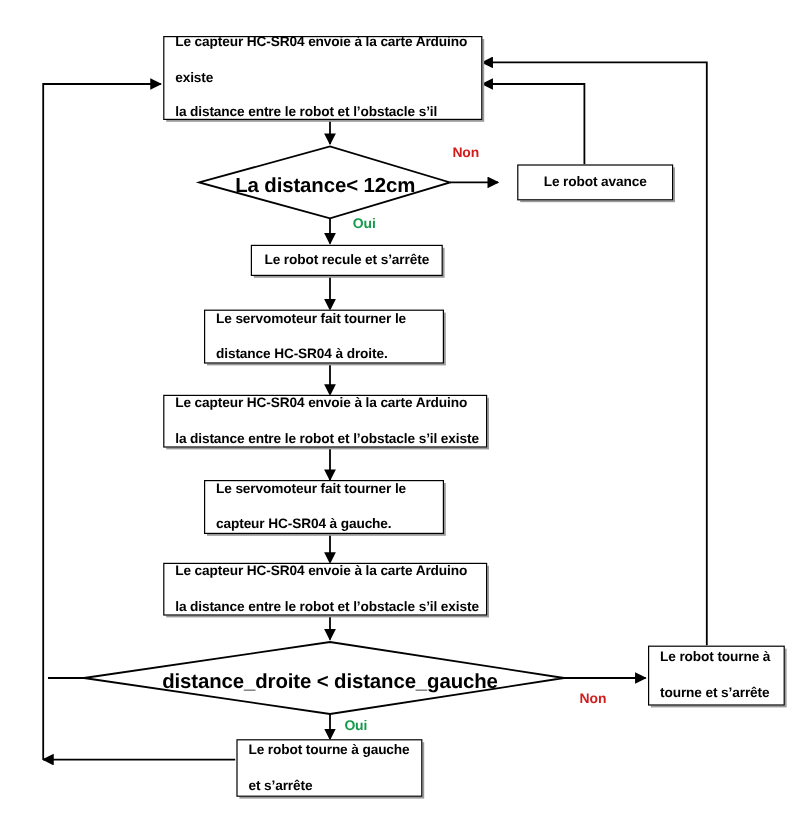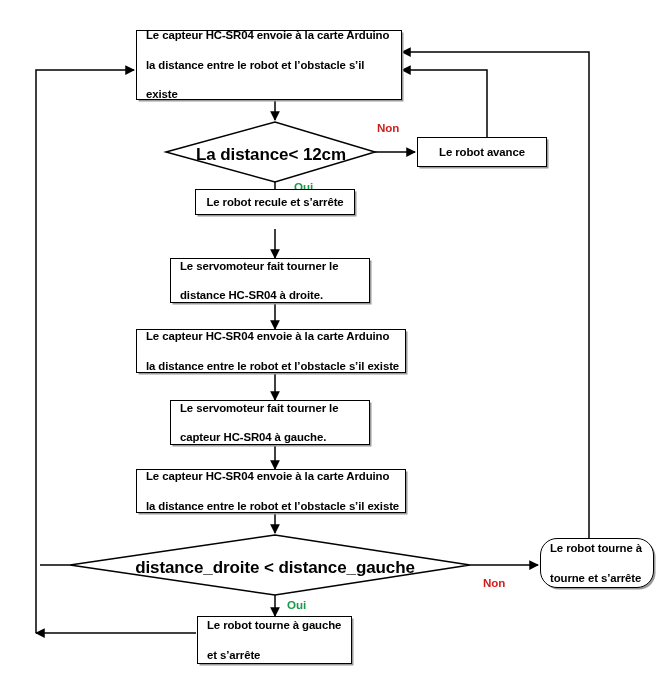--- a/index.html
+++ b/index.html
@@ -39,20 +39,21 @@
     font-size: 11.4px;
     font-weight: bold;
     color: #000000;
     line-height: 1.62;
     letter-spacing: -0.1px;
     gap: 11px;
   }
   .node.center-text {
     align-items: center;
     text-align: left;
+    margin-left: 14px;
   }
   .node .line {
     white-space: nowrap;
   }
   .diamond-label {
     position: absolute;
     font-size: 17px;
     font-weight: bold;
     color: #000000;
     text-align: center;
@@ -117,35 +118,35 @@
 
       <path d="M 196,633 L 36,633" marker-end="url(#arrow)"></path>
       <path d="M 36,633 L 36,70 L 134,70" marker-end="url(#arrow)"></path>
 
       <path d="M 70,565 L 40,565"></path>
     </g>
   </svg>
 
   <div class="node" style="left:136px; top:30px; width:266px; height:70px;">
     <span class="line">Le capteur HC-SR04 envoie à la carte Arduino</span>
+    <span class="line">existe</span>
     <span class="line">la distance entre le robot et l’obstacle s’il</span>
-    <span class="line">existe</span>
   </div>
 
   <div class="diamond-label" style="left:166px; top:145px; width:210px;">La distance&lt; 12cm</div>
 
   <div class="edge-label no" style="left:377px; top:121px;">Non</div>
 
   <div class="edge-label yes" style="left:294px; top:180px;">Oui</div>
 
   <div class="node center-text" style="left:417px; top:137px; width:130px; height:30px;">
     <span class="line">Le robot avance</span>
   </div>
 
-  <div class="node center-text" style="left:195px; top:189px; width:160px; height:26px;">
+  <div class="node center-text" style="left:195px; top:204px; width:160px; height:26px;">
     <span class="line">Le robot recule et  s’arrête</span>
   </div>
 
   <div class="node" style="left:170px; top:258px; width:200px; height:45px;">
     <span class="line">Le servomoteur fait tourner le</span>
     <span class="line">distance HC-SR04 à droite.</span>
   </div>
 
   <div class="node" style="left:136px; top:329px; width:270px; height:44px;">
     <span class="line">Le capteur HC-SR04 envoie à la carte Arduino</span>
@@ -161,21 +162,21 @@
     <span class="line">Le capteur HC-SR04 envoie à la carte Arduino</span>
     <span class="line">la distance entre le robot et l’obstacle s’il existe</span>
   </div>
 
   <div class="diamond-label" style="left:100px; top:558px; width:350px;">distance_droite &lt; distance_gauche</div>
 
   <div class="edge-label no" style="left:483px; top:576px;">Non</div>
 
   <div class="edge-label yes" style="left:287px; top:598px;">Oui</div>
 
-  <div class="node" style="left:540px; top:538px; width:114px; height:50px;border-radius:17px;">
+  <div class="node" style="left:540px; top:538px; width:114px; height:50px;">
     <span class="line">Le robot tourne à</span>
     <span class="line">tourne et s’arrête</span>
   </div>
 
   <div class="node" style="left:197px; top:616px; width:155px; height:48px;">
     <span class="line">Le robot tourne à gauche</span>
     <span class="line">et s’arrête</span>
   </div>
 
 </div>

